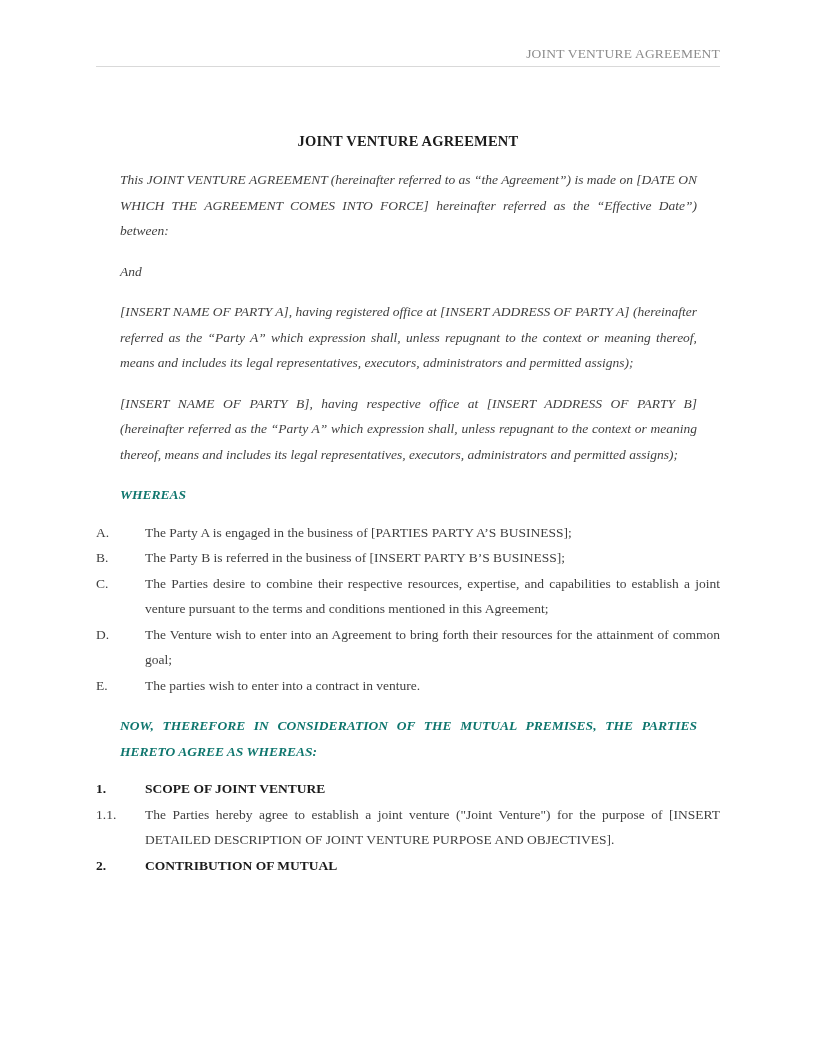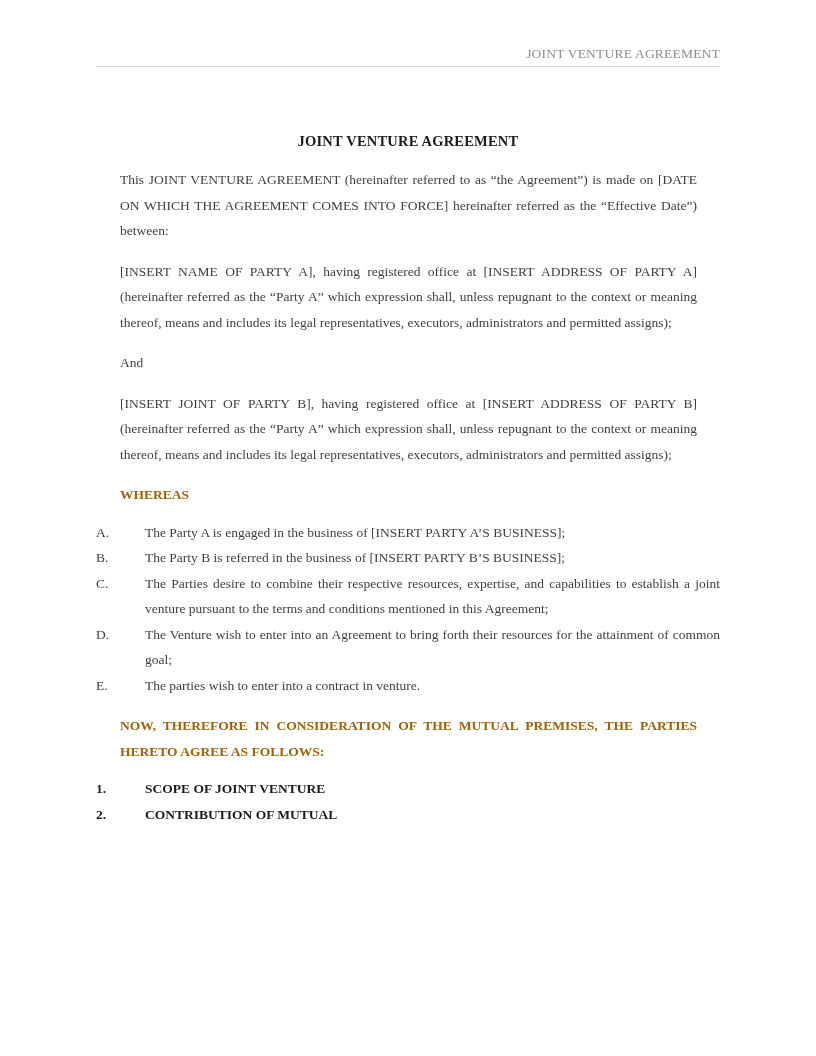--- a/index.html
+++ b/index.html
@@ -36,28 +36,29 @@
     line-height: 16px;
     font-weight: bold;
     text-align: center;
     color: #1b1b1b;
     letter-spacing: 0.2px;
   }
   .para {
     margin: 15px 23px 12px 24px;
     line-height: 25.5px;
     text-align: justify;
+    font-style: italic;
   }
   .para.tight {
     letter-spacing: -0.2px;
     word-spacing: -1px;
   }
   .heading {
     font-weight: bold;
-    color: #a16207;
+    color: #0f766e;
   }
   .hang-list {
     margin: 0 0 12px 0;
   }
   .hang-item {
     display: flex;
     line-height: 25.5px;
   }
   .hang-label {
     flex: 0 0 49px;
@@ -96,58 +97,62 @@
   <header class="page-header">
     <span class="header-title">JOINT VENTURE AGREEMENT</span>
   </header>
 
   <main>
 
     <h1 class="doc-title">JOINT VENTURE AGREEMENT</h1>
 
     <p class="para">This JOINT VENTURE AGREEMENT (hereinafter referred to as “the Agreement”) is made on [DATE ON WHICH THE AGREEMENT COMES INTO FORCE] hereinafter referred as the “Effective Date”) between:</p>
 
+    <p class="para">And</p>
+
     <p class="para">[INSERT NAME OF PARTY A], having registered office at [INSERT ADDRESS OF PARTY A] (hereinafter referred as the “Party A” which expression shall, unless repugnant to the context or meaning thereof, means and includes its legal representatives, executors, administrators and permitted assigns);</p>
 
-    <p class="para">And</p>
-
-    <p class="para">[INSERT JOINT OF PARTY B], having registered office at [INSERT ADDRESS OF PARTY B] (hereinafter referred as the “Party A” which expression shall, unless repugnant to the context or meaning thereof, means and includes its legal representatives, executors, administrators and permitted assigns);</p>
+    <p class="para">[INSERT NAME OF PARTY B], having respective office at [INSERT ADDRESS OF PARTY B] (hereinafter referred as the “Party A” which expression shall, unless repugnant to the context or meaning thereof, means and includes its legal representatives, executors, administrators and permitted assigns);</p>
 
 
     <p class="para heading">WHEREAS</p>
 
     <div class="hang-list">
       <div class="hang-item">
         <span class="hang-label">A.</span>
-        <span class="hang-text">The Party A is engaged in the business of [INSERT PARTY A’S BUSINESS];</span>
+        <span class="hang-text">The Party A is engaged in the business of [PARTIES PARTY A’S BUSINESS];</span>
       </div>
       <div class="hang-item">
         <span class="hang-label">B.</span>
         <span class="hang-text">The Party B is referred in the business of [INSERT PARTY B’S BUSINESS];</span>
       </div>
       <div class="hang-item">
         <span class="hang-label">C.</span>
         <span class="hang-text">The Parties desire to combine their respective resources, expertise, and capabilities to establish a joint venture pursuant to the terms and conditions mentioned in this Agreement;</span>
       </div>
       <div class="hang-item">
         <span class="hang-label">D.</span>
         <span class="hang-text">The Venture wish to enter into an Agreement to bring forth their resources for the attainment of common goal;</span>
       </div>
       <div class="hang-item">
         <span class="hang-label">E.</span>
         <span class="hang-text">The parties wish to enter into a contract in venture.</span>
       </div>
     </div>
 
-    <p class="para heading">NOW, THEREFORE IN CONSIDERATION OF THE MUTUAL PREMISES, THE PARTIES HERETO AGREE AS FOLLOWS:</p>
+    <p class="para heading">NOW, THEREFORE IN CONSIDERATION OF THE MUTUAL PREMISES, THE PARTIES HERETO AGREE AS WHEREAS:</p>
 
     <div class="hang-list clauses">
       <div class="hang-item">
         <span class="hang-label bold">1.</span>
         <span class="hang-text bold">SCOPE OF JOINT VENTURE</span>
+      </div>
+      <div class="hang-item">
+        <span class="hang-label">1.1.</span>
+        <span class="hang-text">The Parties hereby agree to establish a joint venture ("Joint Venture") for the purpose of [INSERT DETAILED DESCRIPTION OF JOINT VENTURE PURPOSE AND OBJECTIVES].</span>
       </div>
       <div class="hang-item">
         <span class="hang-label bold">2.</span>
         <span class="hang-text bold">CONTRIBUTION OF MUTUAL</span>
       </div>
     </div>
 
   </main>
 
   <footer class="page-footer">

